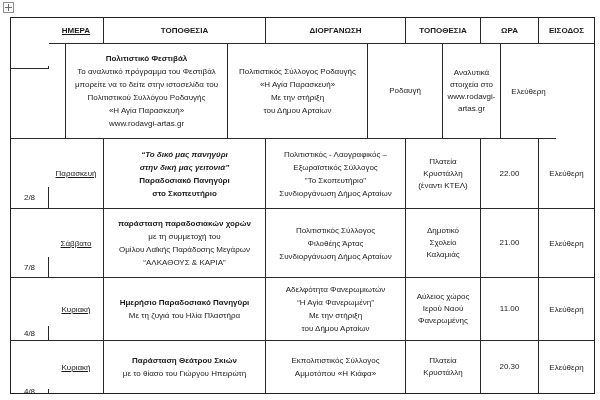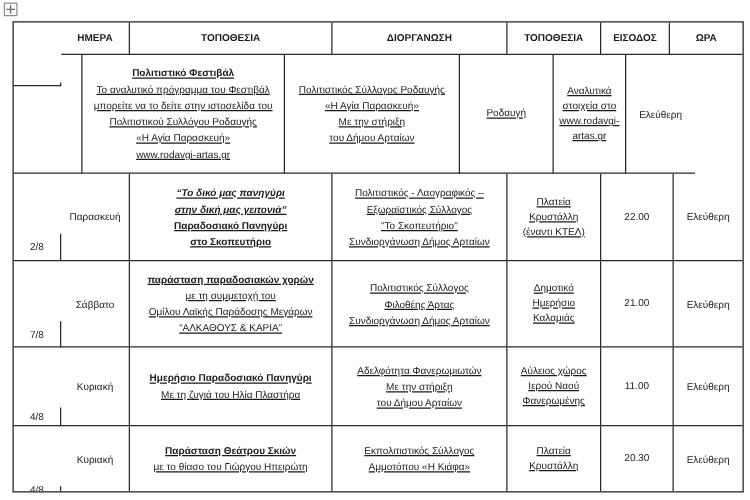--- a/index.html
+++ b/index.html
@@ -24,36 +24,36 @@
   .row{display:flex;box-sizing:border-box;}
   .cell{
     box-sizing:border-box;border-right:1px solid #2a2a2a;border-bottom:1px solid #2a2a2a;
     display:flex;flex-direction:column;align-items:center;justify-content:center;
     text-align:center;font-size:8px;line-height:13px;padding:1px 2px;overflow:hidden;
   }
   .row .cell:last-child{border-right:none;}
   .row:last-child .cell{border-bottom:none;}
 
   .c-date{width:38px;margin-top:48px;}
-  .c-day{width:55px;}
+  .c-day{width:55px;text-decoration:underline;}
   .c-event{width:162px;}
   .c-org{width:140px;}
   .c-loc{width:75px;line-height:12px;}
   .c-time{width:58px;line-height:12px;}
   .c-entry{width:55px;}
 
   .r-head{height:26px;}
   .r-head .cell{font-weight:bold;font-size:8px;line-height:10px;}
   .r1{height:95px;}
   .r2{height:70px;}
   .r3{height:69px;}
   .r4{height:63px;}
   .r5{height:52px;}
 
-  .line{display:block;width:100%;text-decoration:underline;}
+  .line{display:block;width:100%;}
   .b{font-weight:bold;}
   .bi{font-weight:bold;font-style:italic;}
   .u{}
   .spread{row-gap:14px;}
 </style>
 </head>
 <body>
 
 <div class="handle">
   <span class="plus h"></span>
@@ -61,22 +61,22 @@
 </div>
 
 <div class="doc-table">
 
   <div class="row r-head">
     <div class="cell c-date">ΗΜΕΡΟ-ΜΗΝΙΑ</div>
     <div class="cell c-day">ΗΜΕΡΑ</div>
     <div class="cell c-event">ΤΟΠΟΘΕΣΙΑ</div>
     <div class="cell c-org">ΔΙΟΡΓΑΝΩΣΗ</div>
     <div class="cell c-loc">ΤΟΠΟΘΕΣΙΑ</div>
+    <div class="cell c-time">ΩΡΑ</div>
     <div class="cell c-entry">ΕΙΣΟΔΟΣ</div>
-    <div class="cell c-time">ΩΡΑ</div>
   </div>
 
   <div class="row r1">
     <div class="cell c-day"></div>
     <div class="cell c-event">
       <span class="line b">Πολιτιστικό Φεστιβάλ</span>
       <span class="line">Το αναλυτικό πρόγραμμα του Φεστιβάλ</span>
       <span class="line">μπορείτε να το δείτε στην ιστοσελίδα του</span>
       <span class="line">Πολιτιστικού Συλλόγου Ροδαυγής</span>
       <span class="line">«Η Αγία Παρασκευή»</span>
@@ -133,36 +133,37 @@
       <span class="line">Ομίλου Λαϊκής Παράδοσης Μεγάρων</span>
       <span class="line">“ΑΛΚΑΘΟΥΣ &amp; ΚΑΡΙΑ”</span>
     </div>
     <div class="cell c-org">
       <span class="line">Πολιτιστικός Σύλλογος</span>
       <span class="line">Φιλοθέης Άρτας</span>
       <span class="line u">Συνδιοργάνωση Δήμος Αρταίων</span>
     </div>
     <div class="cell c-loc">
       <span class="line">Δημοτικό</span>
-      <span class="line">Ημερήσιο</span>
+      <span class="line">Σχολείο</span>
       <span class="line">Καλαμιάς</span>
     </div>
     <div class="cell c-time">21.00</div>
     <div class="cell c-entry">Ελεύθερη</div>
   </div>
 
   <div class="row r4">
     <div class="cell c-date">4/8</div>
     <div class="cell c-day">Κυριακή</div>
     <div class="cell c-event">
       <span class="line b">Ημερήσιο Παραδοσιακό Πανηγύρι</span>
       <span class="line">Με τη ζυγιά του Ηλία Πλαστήρα</span>
     </div>
     <div class="cell c-org">
       <span class="line">Αδελφότητα Φανερωμιωτών</span>
+      <span class="line">“Η Αγία Φανερωμένη”</span>
       <span class="line u">Με την στήριξη</span>
       <span class="line u">του Δήμου Αρταίων</span>
     </div>
     <div class="cell c-loc">
       <span class="line">Αύλειος χώρος</span>
       <span class="line">Ιερού Ναού</span>
       <span class="line">Φανερωμένης</span>
     </div>
     <div class="cell c-time">11.00</div>
     <div class="cell c-entry">Ελεύθερη</div>

